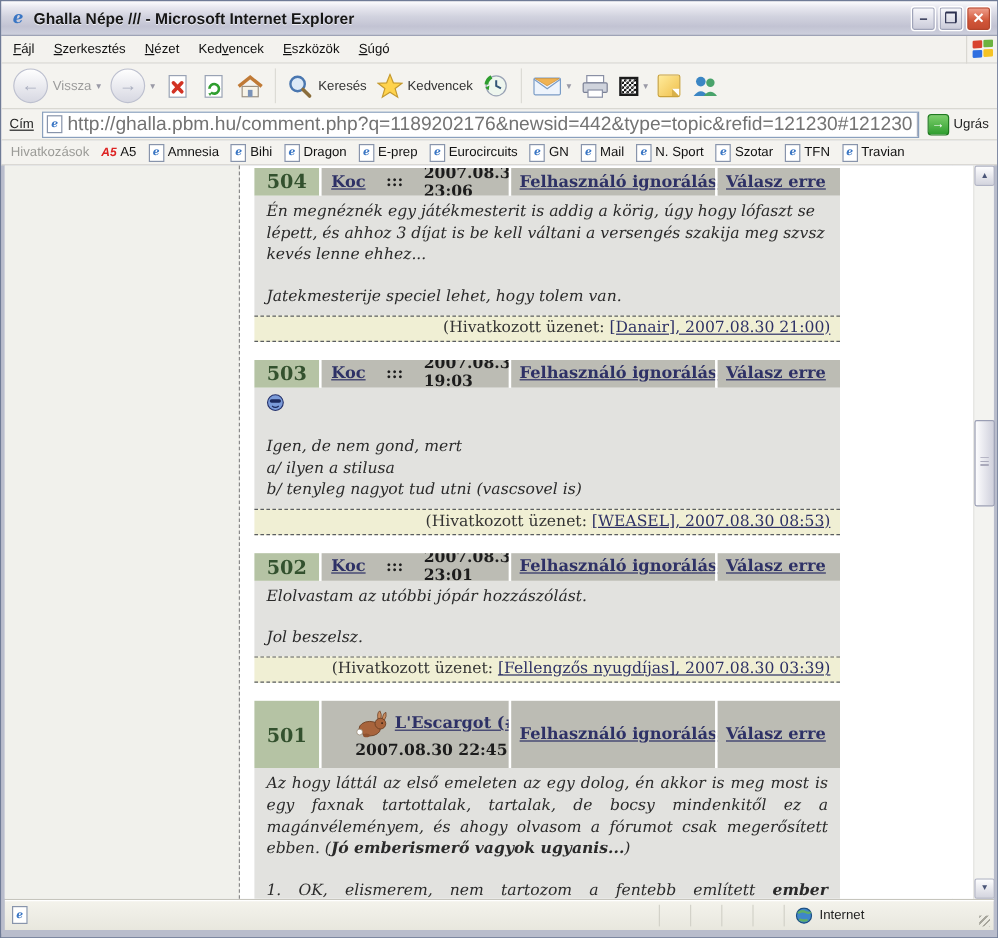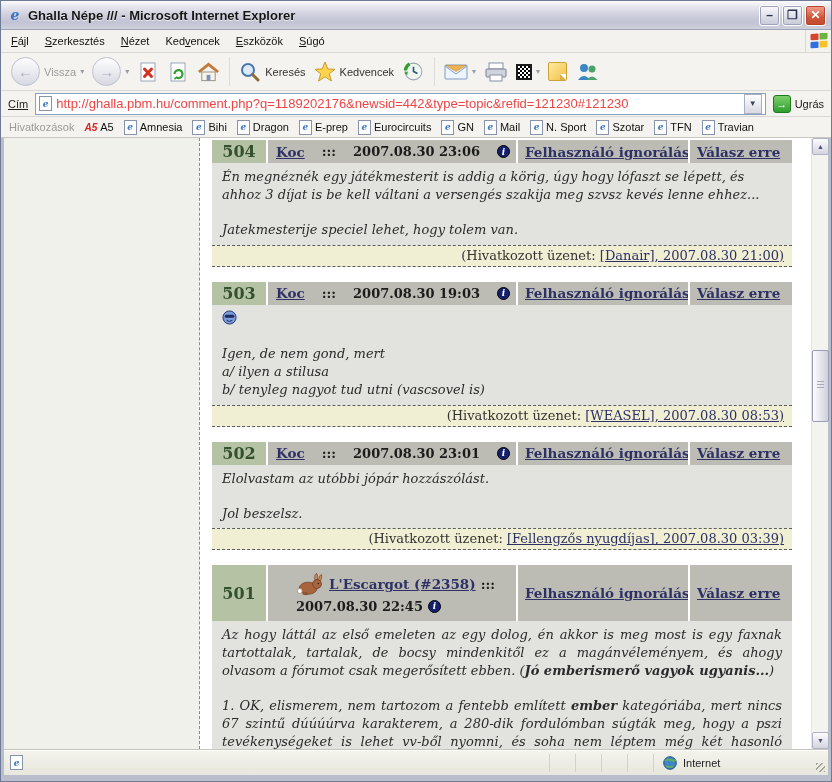--- a/index.html
+++ b/index.html
@@ -40,21 +40,21 @@
     border-color:transparent #fff #d9b14a transparent;}
   .edit-checker{width:16px;height:16px;border:2px solid #1b1b1b;background-color:#fff;
     background-image:linear-gradient(45deg,#000 25%,transparent 25%,transparent 75%,#000 75%),
                      linear-gradient(45deg,#000 25%,#fff 25%,#fff 75%,#000 75%);
     background-size:4px 4px;background-position:0 0,2px 2px;}
 
   
   .addressbar{height:26px;background:#f4f3ef;border-bottom:1px solid #d9d8d2;display:flex;align-items:center;padding:0 5px;font-size:11px;}
   .addr-label{color:#222;margin:0 7px 0 2px;text-decoration:underline;}
   .addr-input{flex:1;height:22px;background:#fff;border:1px solid #8aa0bd;display:flex;align-items:center;padding:0 3px;gap:4px;overflow:hidden;}
-  .url-text{font-size:13px;color:#ef4444;white-space:nowrap;}
+  .url-text{font-size:16px;color:#737373;white-space:nowrap;}
   .addr-drop{width:18px;height:20px;margin-left:auto;background:linear-gradient(#fefefe,#d8d9e2);
     border:1px solid #aab0c0;display:flex;align-items:center;justify-content:center;font-size:8px;color:#3d455e;}
   .go-btn{display:flex;align-items:center;gap:4px;margin:0 2px 0 7px;font-size:11px;color:#222;}
   .go-circle{width:18px;height:18px;border-radius:3px;background:linear-gradient(180deg,#7dcf6c,#2f9e2f);
     border:1px solid #1f7a1f;color:#fff;display:flex;align-items:center;justify-content:center;font-size:11px;font-weight:bold;}
 
   
   .linksbar{height:21px;background:#f4f3ef;border-bottom:1px solid #c8c7c2;display:flex;align-items:center;padding:0 4px;overflow:hidden;}
   .links-label{color:#9b9b97;font-size:11px;margin:0 10px 0 4px;white-space:nowrap;}
   .link-item{display:flex;align-items:center;gap:3px;font-size:11px;color:#111;margin-right:10px;white-space:nowrap;}
@@ -62,21 +62,21 @@
     font:bold italic 9px "DejaVu Serif",serif;color:#3a76c4;flex:none;}
   .a5-icon{font:bold italic 10px "Liberation Sans",sans-serif;color:#d22;flex:none;}
 
   
   .frame{background:#b9bdcc;padding:0 3px;}
   .content-row{display:flex;height:611px;background:#fff;}
   .left-panel{width:196px;background:#f1f1ec;border-right:1px dashed #8a8a8a;flex:none;}
   .posts-col{width:594px;padding:2px 0 0 12px;overflow:hidden;flex:none;background:#fff;}
   .right-gap{flex:1;background:#fff;}
 
-  .post{width:580px;margin-bottom:15px;font-family:"DejaVu Serif",serif;}
+  .post{width:488px;margin-bottom:15px;font-family:"DejaVu Serif",serif;}
   .post-header{display:flex;height:23px;}
   .post.tall .post-header{height:56px;}
   .post-num{width:54px;background:#b5c3a4;color:#33512e;font-weight:bold;font-size:16px;
     display:flex;align-items:center;justify-content:center;flex:none;}
   .hgap{width:2px;background:#fff;flex:none;}
   .author-cell{flex:1;background:#bcbcb4;display:flex;align-items:center;padding-left:8px;gap:17px;
     font-weight:bold;font-size:13px;color:#1c1c1c;overflow:hidden;}
   .author-cell .ac-lines{display:flex;flex-direction:column;justify-content:center;gap:3px;margin-left:20px;}
   .ac-row{display:flex;align-items:center;gap:5px;}
   .ignore-cell{width:170px;background:#bcbcb4;display:flex;align-items:center;padding-left:7px;flex:none;}

